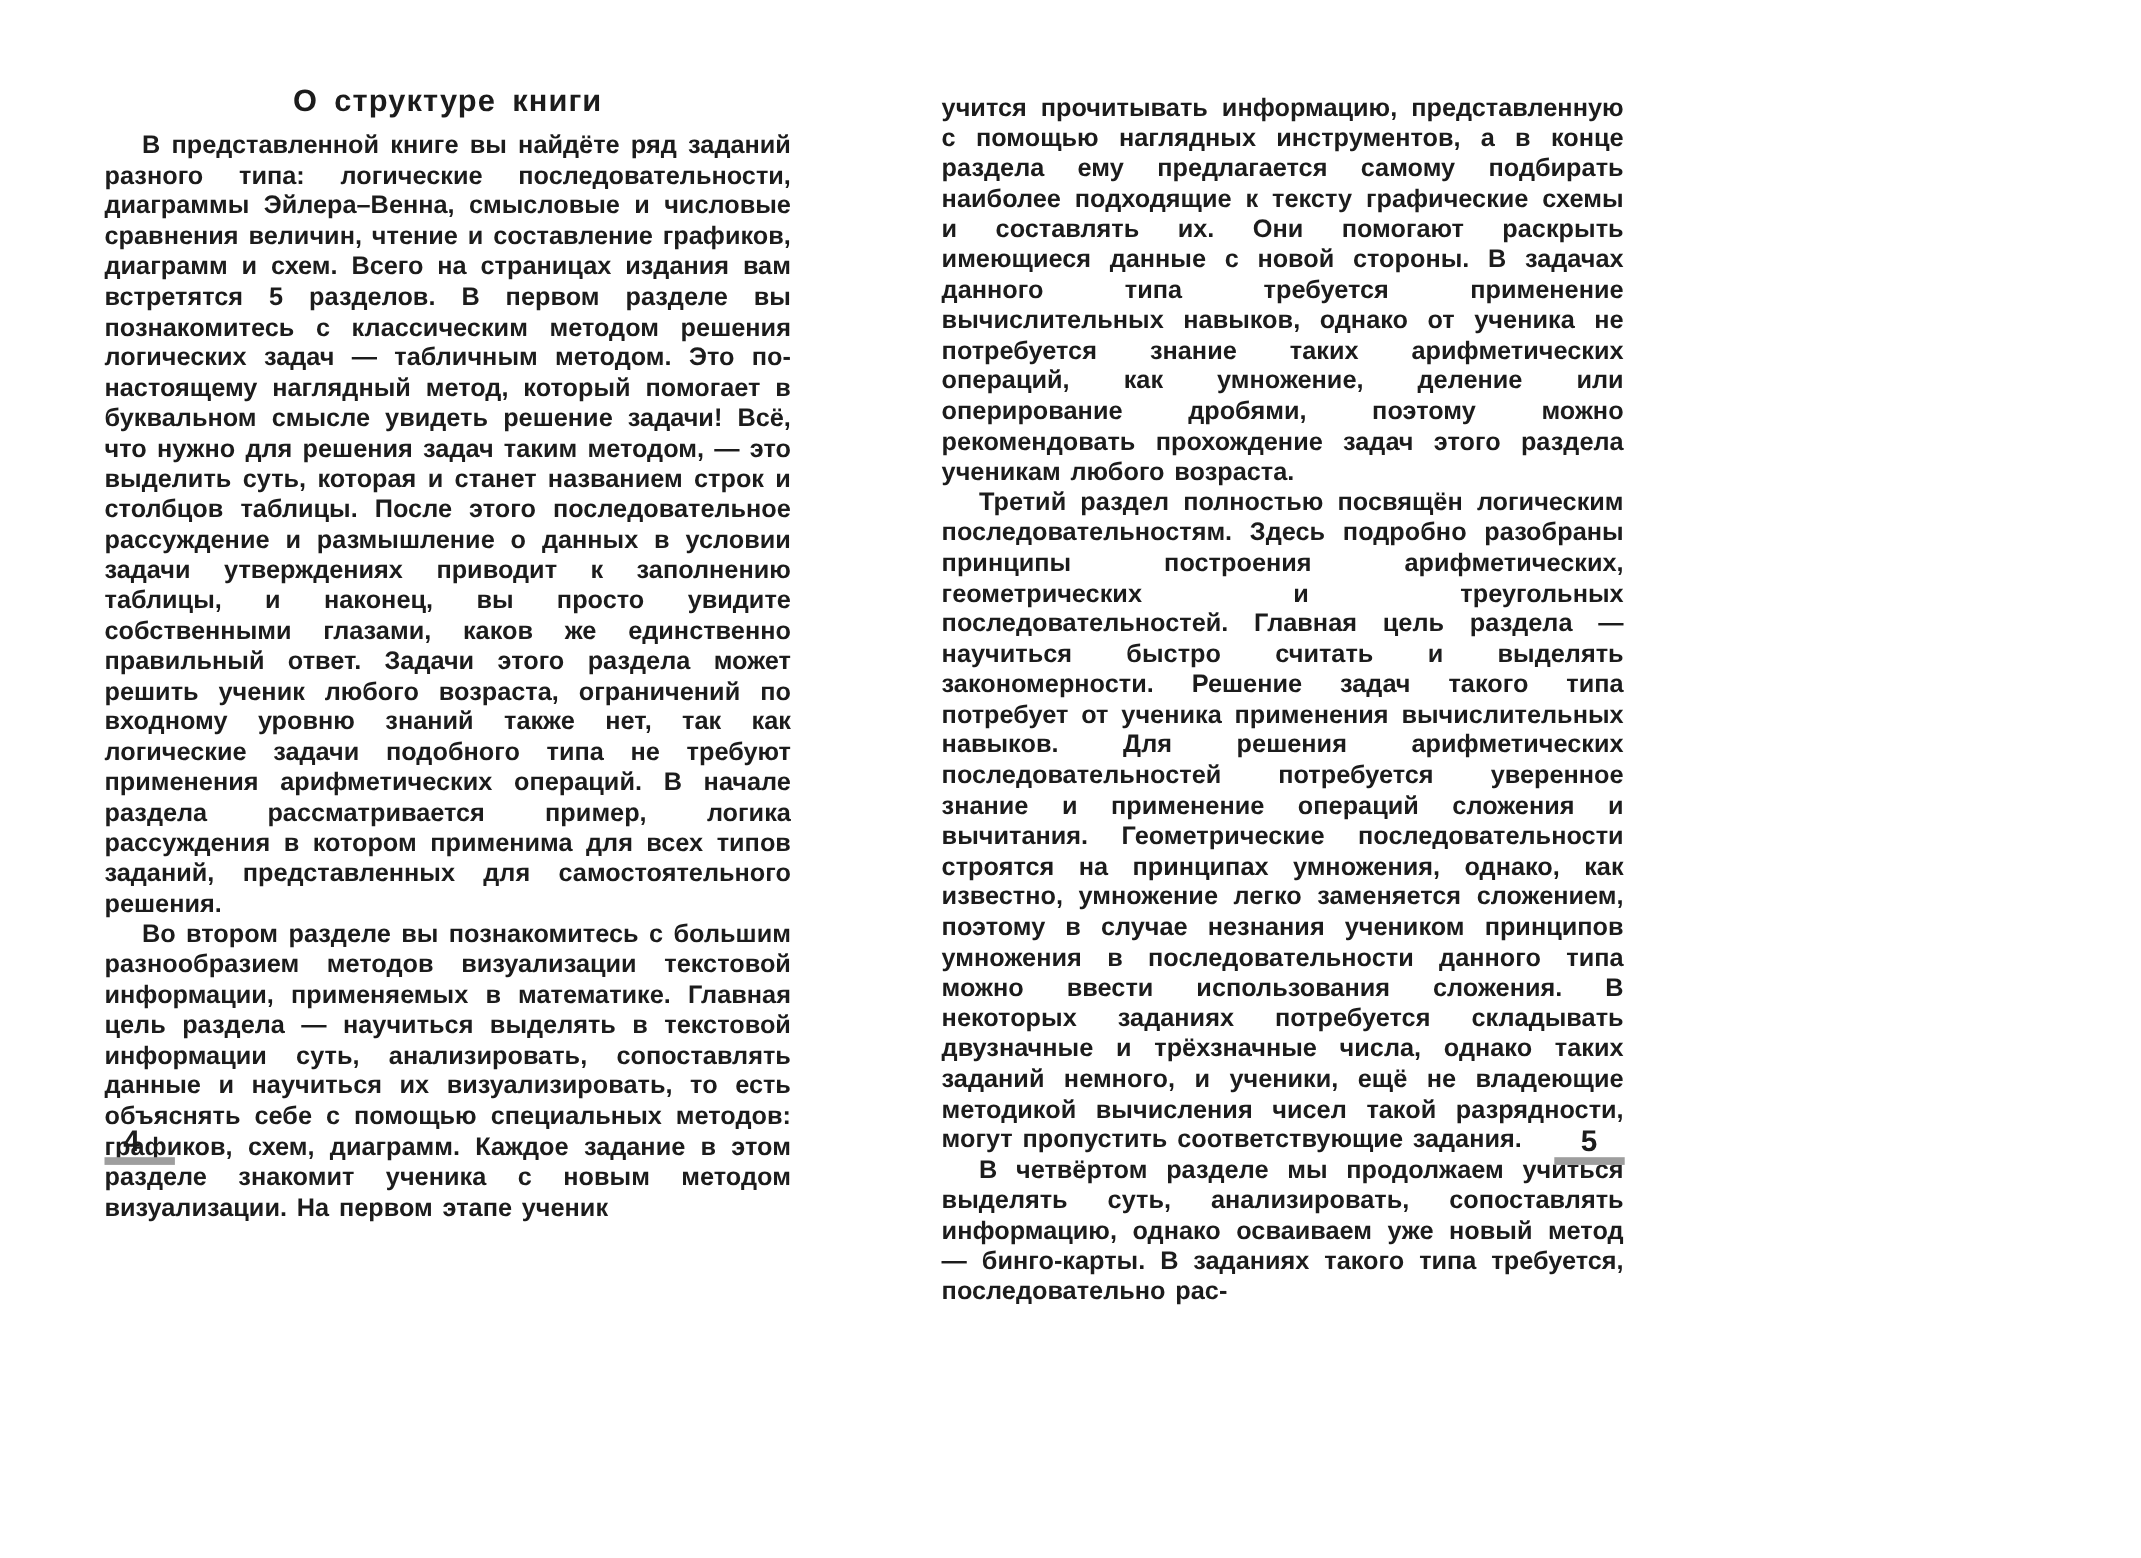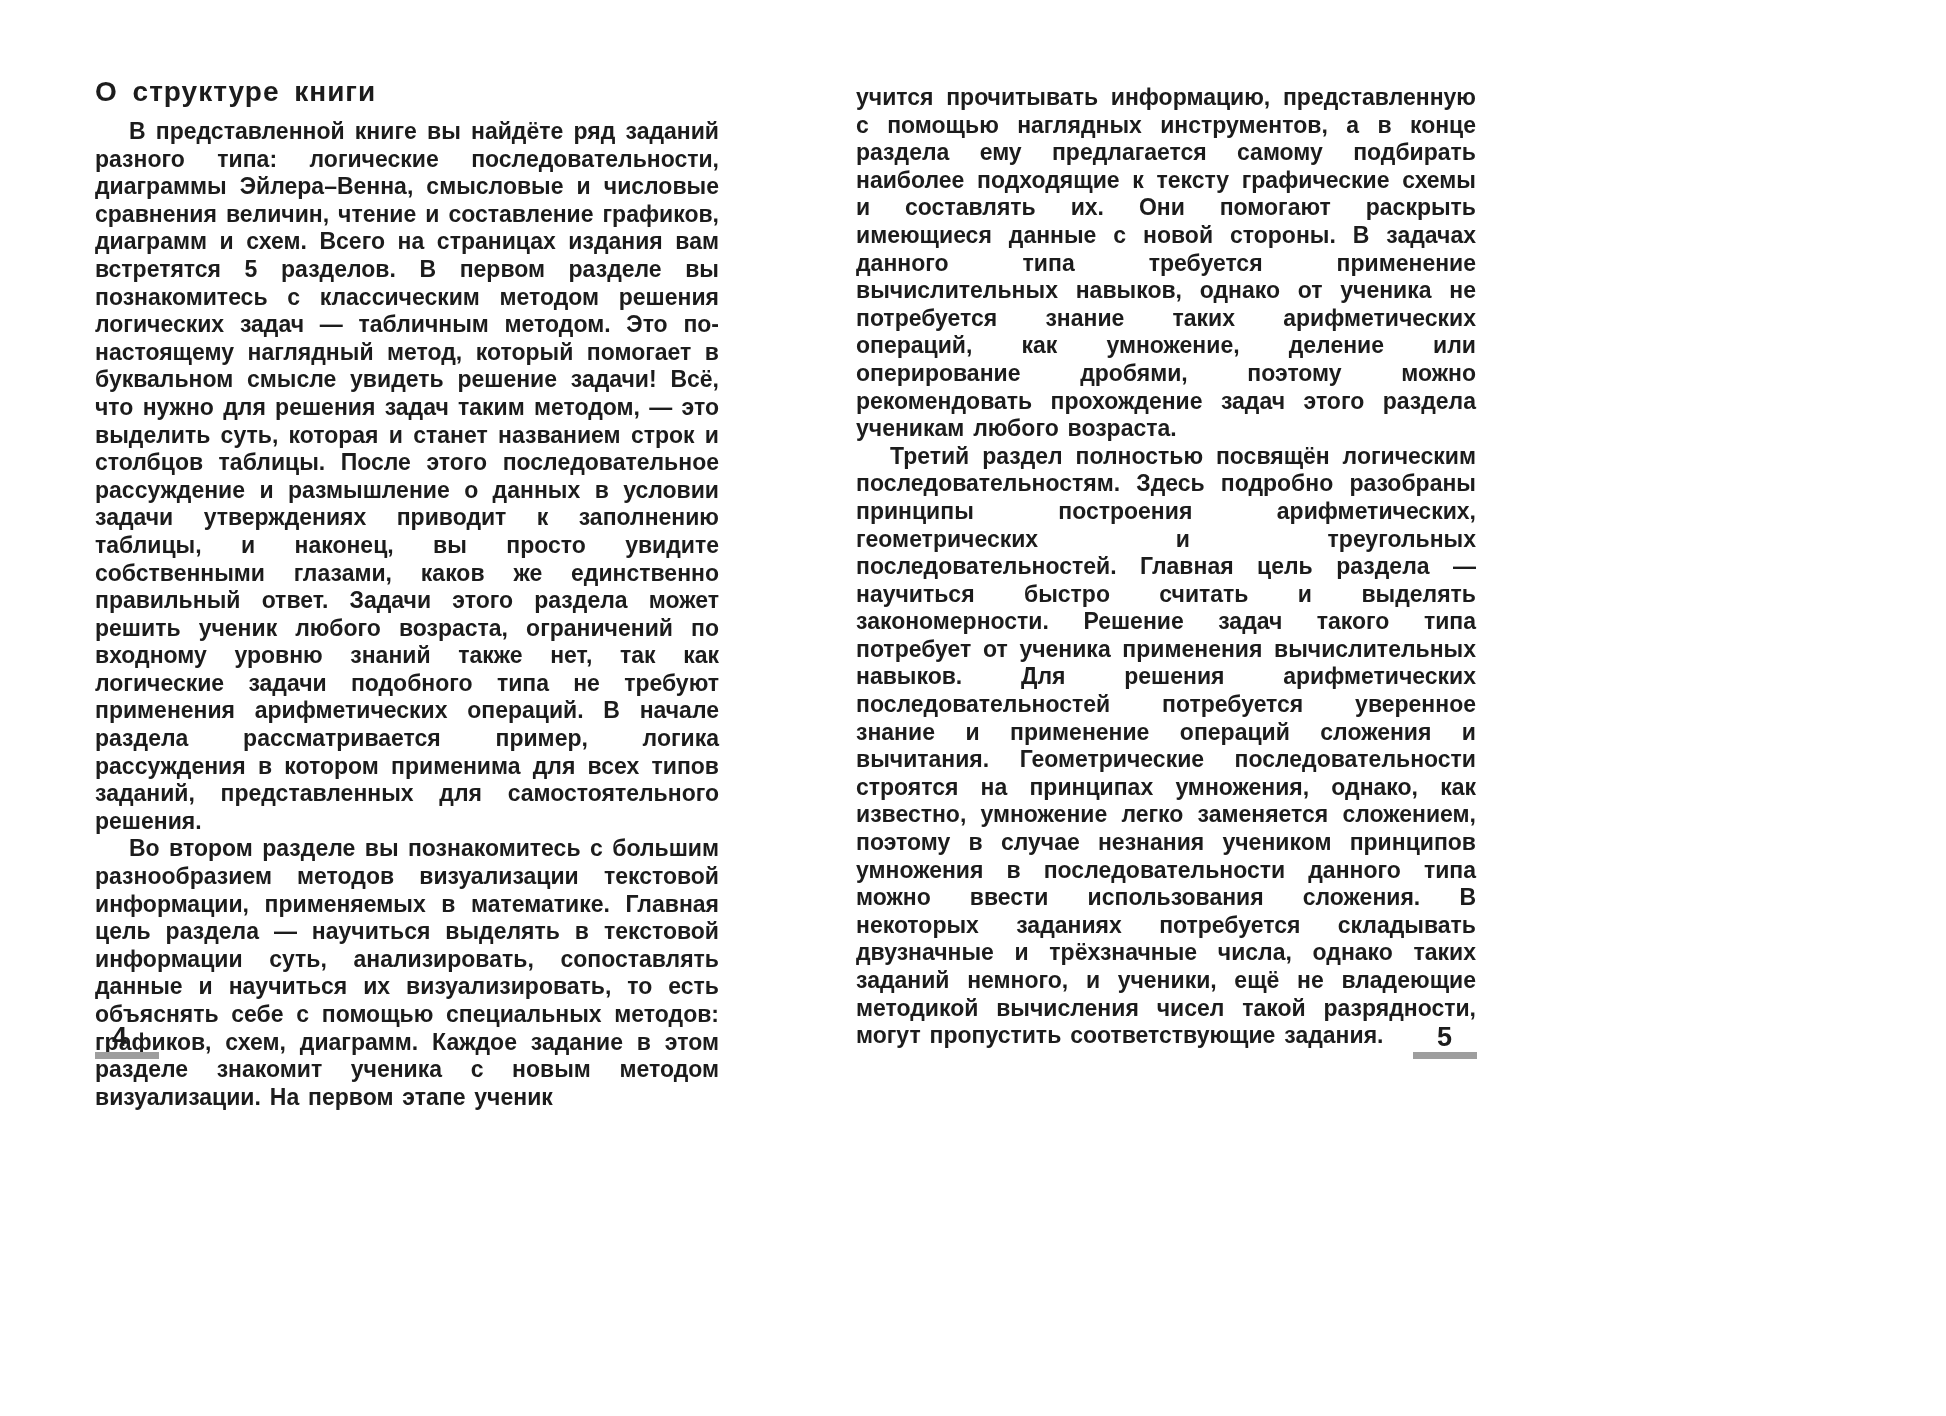--- a/index.html
+++ b/index.html
@@ -28,21 +28,21 @@
     width: 624px;
   }
   .col-right {
     left: 856px;
     top: 84px;
     width: 620px;
   }
   .book-title {
     font-size: 28px;
     font-weight: bold;
-    text-align: left;
+    text-align: center;
     letter-spacing: 1px;
     word-spacing: 6px;
     margin: 0 0 10px 0;
   }
   .para {
     margin: 0;
     font-size: 23px;
     line-height: 27.6px;
     text-align: justify;
     text-indent: 34px;
@@ -78,20 +78,21 @@
 
   <div class="col col-left">
     <h1 class="book-title">О структуре книги</h1>
     <p class="para">В представленной книге вы найдёте ряд заданий разного типа: логические последовательности, диаграммы Эйлера–Венна, смысловые и числовые сравнения величин, чтение и составление графиков, диаграмм и схем. Всего на страницах издания вам встретятся 5 разделов. В первом разделе вы познакомитесь с классическим методом решения логических задач — табличным методом. Это по-настоящему наглядный метод, который помогает в буквальном смысле увидеть решение задачи! Всё, что нужно для решения задач таким методом, — это выделить суть, которая и станет названием строк и столбцов таблицы. После этого последовательное рассуждение и размышление о данных в условии задачи утверждениях приводит к заполнению таблицы, и наконец, вы просто увидите собственными глазами, каков же единственно правильный ответ. Задачи этого раздела может решить ученик любого возраста, ограничений по входному уровню знаний также нет, так как логические задачи подобного типа не требуют применения арифметических операций. В начале раздела рассматривается пример, логика рассуждения в котором применима для всех типов заданий, представленных для самостоятельного решения.</p>
     <p class="para">Во втором разделе вы познакомитесь с большим разнообразием методов визуализации текстовой информации, применяемых в математике. Главная цель раздела — научиться выделять в текстовой информации суть, анализировать, сопоставлять данные и научиться их визуализировать, то есть объяснять себе с помощью специальных методов: графиков, схем, диаграмм. Каждое задание в этом разделе знакомит ученика с новым методом визуализации. На первом этапе ученик</p>
   </div>
 
   <div class="col col-right">
     <p class="para no-indent">учится прочитывать информацию, представленную с помощью наглядных инструментов, а в конце раздела ему предлагается самому подбирать наиболее подходящие к тексту графические схемы и составлять их. Они помогают раскрыть имеющиеся данные с новой стороны. В задачах данного типа требуется применение вычислительных навыков, однако от ученика не потребуется знание таких арифметических операций, как умножение, деление или оперирование дробями, поэтому можно рекомендовать прохождение задач этого раздела ученикам любого возраста.</p>
     <p class="para">Третий раздел полностью посвящён логическим последовательностям. Здесь подробно разобраны принципы построения арифметических, геометрических и треугольных последовательностей. Главная цель раздела — научиться быстро считать и выделять закономерности. Решение задач такого типа потребует от ученика применения вычислительных навыков. Для решения арифметических последовательностей потребуется уверенное знание и применение операций сложения и вычитания. Геометрические последовательности строятся на принципах умножения, однако, как известно, умножение легко заменяется сложением, поэтому в случае незнания учеником принципов умножения в последовательности данного типа можно ввести использования сложения. В некоторых заданиях потребуется складывать двузначные и трёхзначные числа, однако таких заданий немного, и ученики, ещё не владеющие методикой вычисления чисел такой разрядности, могут пропустить соответствующие задания.</p>
+    <p class="para">В четвёртом разделе мы продолжаем учиться выделять суть, анализировать, сопоставлять информацию, однако осваиваем уже новый метод — бинго-карты. В заданиях такого типа требуется, последовательно рас-</p>
   </div>
 
   <div class="pagenum pagenum-left">4</div>
   <div class="pagenum-bar bar-left" style="background: rgb(158, 158, 158);"></div>
 
   <div class="pagenum pagenum-right">5</div>
   <div class="pagenum-bar bar-right" style="background: rgb(158, 158, 158);"></div>
 
 </div>
 

